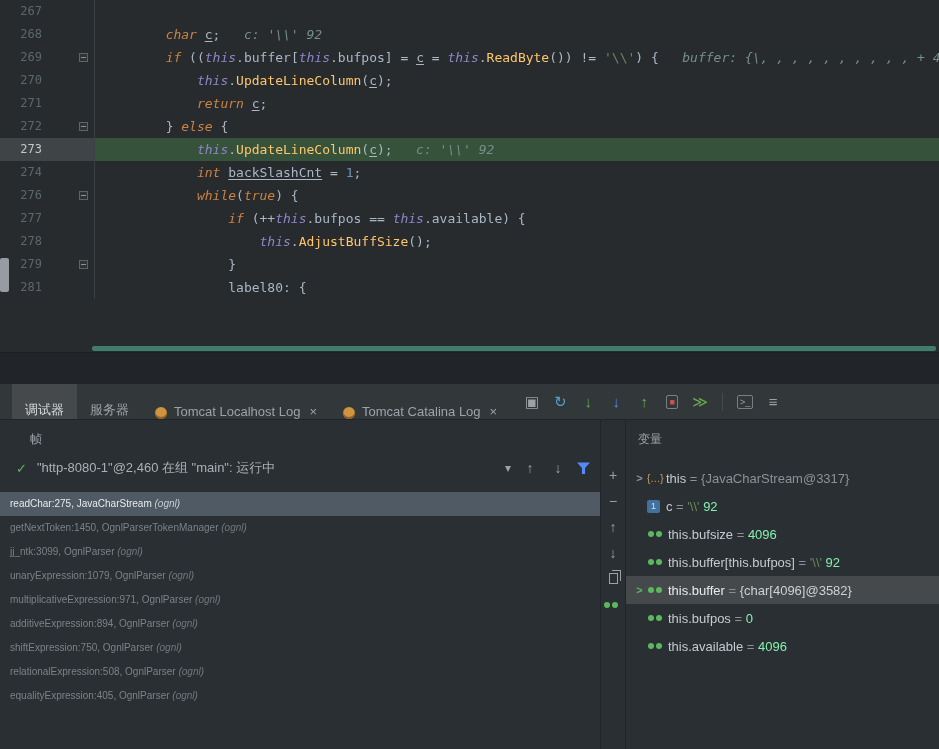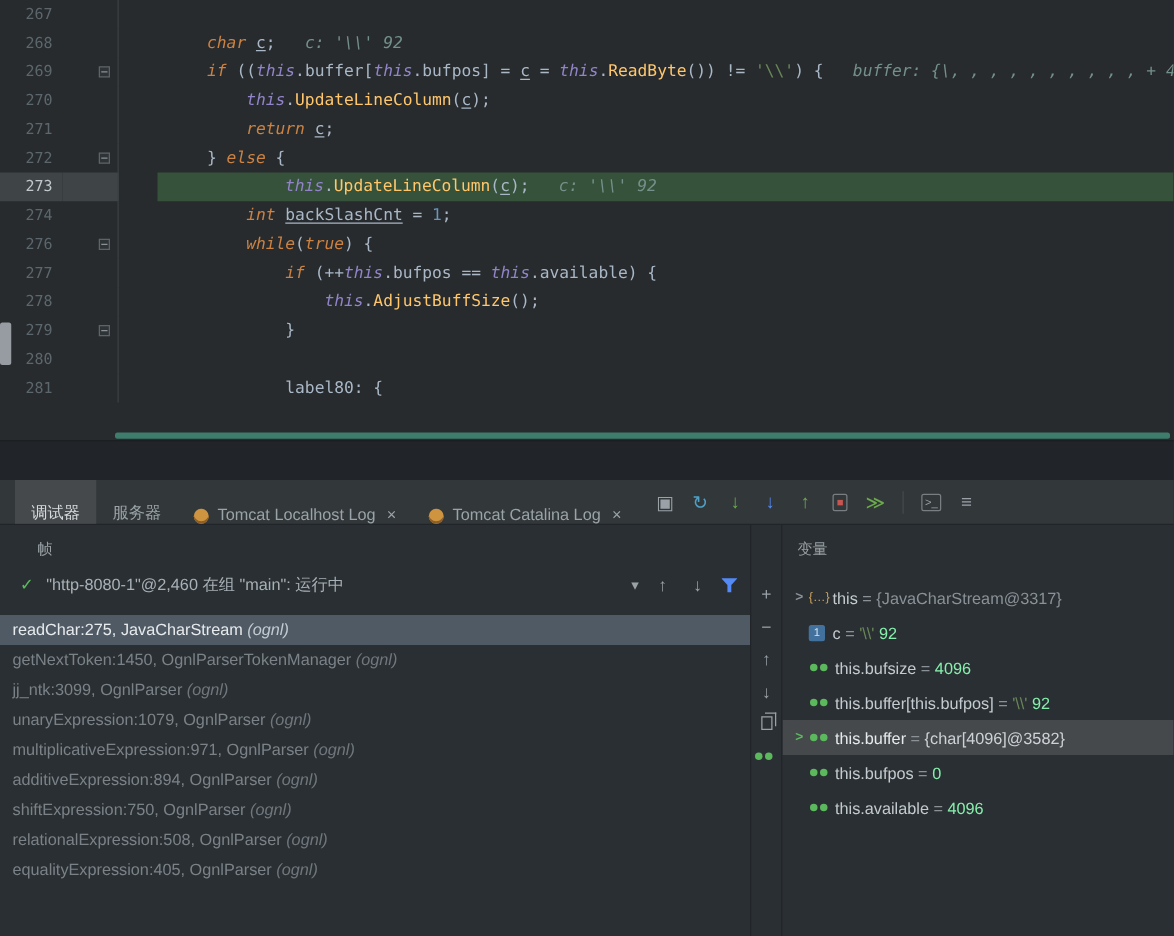--- a/index.html
+++ b/index.html
@@ -13,21 +13,21 @@
   .code-line { display:flex; height:23px; line-height:23px; white-space:pre; }
   .gutter-num { width:50px; flex:none; text-align:right; padding-right:8px;
                 color:#5c676d; font-size:12px; }
   .gutter-fold { width:45px; flex:none; border-right:1px solid #3a4043;
                  display:flex; align-items:center; }
   .fold-box { width:9px; height:9px; border:1px solid #5d6468; background:#2e3336;
               margin-left:auto; margin-right:6px; position:relative; }
   .fold-box::after { content:""; position:absolute; left:1px; right:1px; top:3px;
                      border-top:1px solid #8a9197; }
   .code-text { flex:1; padding-left:8px; color:#a9b7c6; white-space:pre; overflow:hidden; }
-  .code-line.current .code-text { background:#36523a;margin-left:31px; }
+  .code-line.current .code-text { background:#36523a; }
   .code-line.current .gutter-num,
   .code-line.current .gutter-fold { background:#3f4447; }
   .code-line.current .gutter-num { color:#c2c9cd; }
   .t-kw  { color:#cc8242; font-style:italic; }
   .t-th  { color:#9184c9; font-style:italic; }
   .t-m   { color:#ffc66b; }
   .t-str { color:#6a8759; }
   .t-num { color:#6897bb; }
   .t-vu  { color:#a9b7c6; text-decoration:underline; text-underline-offset:2px; }
   .t-h   { color:#74908a; font-style:italic; }
@@ -62,21 +62,21 @@
                   background:#2a2f33; }
   .panel-title { padding:11px 0 5px 30px; font-size:12px; color:#9aa2a7; height:30px; }
   .thread-row { height:36px; display:flex; align-items:center; gap:10px;
                 padding:0 10px 0 16px; }
   .check { color:#5cb85c; font-weight:bold; font-size:13px; }
   .thread-label { flex:1; color:#a8b1b7; font-size:13px; white-space:nowrap; overflow:hidden; }
   .caret { color:#9aa2a7; font-size:12px; }
   .nav { color:#9aa2a7; font-size:14px; width:18px; text-align:center; }
   .funnel { width:13px; height:13px; background:#548af7;
             clip-path:polygon(0 8%,100% 8%,62% 50%,62% 96%,38% 96%,38% 50%); }
-  .frames-list { flex:1; overflow:hidden; padding-top:6px; font-size:13px; }
+  .frames-list { flex:1; overflow:hidden; padding-top:6px; font-size:10px; }
   .frame-row { height:24px; line-height:24px; padding-left:10px; color:#7a8288;
                white-space:pre; overflow:hidden; }
   .frame-tag { font-style:italic; color:#6f777d; }
   .frame-row.selected { background:#4f5a64; color:#e8ebed; }
   .frame-row.selected .frame-tag { color:#c3cbd2; }
 
   
   .side-toolbar { width:26px; flex:none; border-left:1px solid #212529;
                   border-right:1px solid #212529; display:flex; flex-direction:column;
                   align-items:center; padding-top:46px; gap:9px; color:#9aa2a7;
@@ -127,21 +127,20 @@
         <div class="code-line"><span class="gutter-num">269</span><span class="gutter-fold"><span class="fold-box"></span></span><span class="code-text"><span>        </span><span class="t-kw">if</span><span> ((</span><span class="t-th">this</span><span>.</span><span>buffer</span><span>[</span><span class="t-th">this</span><span>.</span><span>bufpos</span><span>] = </span><span class="t-vu">c</span><span> = </span><span class="t-th">this</span><span>.</span><span class="t-m">ReadByte</span><span>()) != </span><span class="t-str">'\\'</span><span>) {</span><span class="t-h">   buffer: {\, , , , , , , , , , + 4086 more} bu</span></span></div>
         <div class="code-line"><span class="gutter-num">270</span><span class="gutter-fold"></span><span class="code-text"><span>            </span><span class="t-th">this</span><span>.</span><span class="t-m">UpdateLineColumn</span><span>(</span><span class="t-vu">c</span><span>);</span></span></div>
         <div class="code-line"><span class="gutter-num">271</span><span class="gutter-fold"></span><span class="code-text"><span>            </span><span class="t-kw">return</span><span> </span><span class="t-vu">c</span><span>;</span></span></div>
         <div class="code-line"><span class="gutter-num">272</span><span class="gutter-fold"><span class="fold-box"></span></span><span class="code-text"><span>        </span><span>} </span><span class="t-kw">else</span><span> {</span></span></div>
         <div class="code-line current"><span class="gutter-num">273</span><span class="gutter-fold"></span><span class="code-text"><span>            </span><span class="t-th">this</span><span>.</span><span class="t-m">UpdateLineColumn</span><span>(</span><span class="t-vu">c</span><span>);</span><span class="t-h">   c: '\\' 92</span></span></div>
         <div class="code-line"><span class="gutter-num">274</span><span class="gutter-fold"></span><span class="code-text"><span>            </span><span class="t-kw">int</span><span> </span><span class="t-vu">backSlashCnt</span><span> = </span><span class="t-num">1</span><span>;</span></span></div>
         <div class="code-line"><span class="gutter-num">276</span><span class="gutter-fold"><span class="fold-box"></span></span><span class="code-text"><span>            </span><span class="t-kw">while</span><span>(</span><span class="t-kw">true</span><span>) {</span></span></div>
         <div class="code-line"><span class="gutter-num">277</span><span class="gutter-fold"></span><span class="code-text"><span>                </span><span class="t-kw">if</span><span> (++</span><span class="t-th">this</span><span>.</span><span>bufpos</span><span> == </span><span class="t-th">this</span><span>.</span><span>available</span><span>) {</span></span></div>
         <div class="code-line"><span class="gutter-num">278</span><span class="gutter-fold"></span><span class="code-text"><span>                    </span><span class="t-th">this</span><span>.</span><span class="t-m">AdjustBuffSize</span><span>();</span></span></div>
         <div class="code-line"><span class="gutter-num">279</span><span class="gutter-fold"><span class="fold-box"></span></span><span class="code-text"><span>                </span><span>}</span></span></div>
-        <div class="code-line"><span class="gutter-num">280</span><span class="gutter-fold"></span><span class="code-text"></span></div>
         <div class="code-line"><span class="gutter-num">281</span><span class="gutter-fold"></span><span class="code-text"><span>                </span><span>label80: {</span></span></div>
       </div>
     <div class="left-marker"></div>
     <div class="hscroll" style="background: rgb(62, 124, 108);"></div>
   </div>
 
   <div class="gap"></div>
 
   <div class="toolwindow">
     <div class="tabbar">

